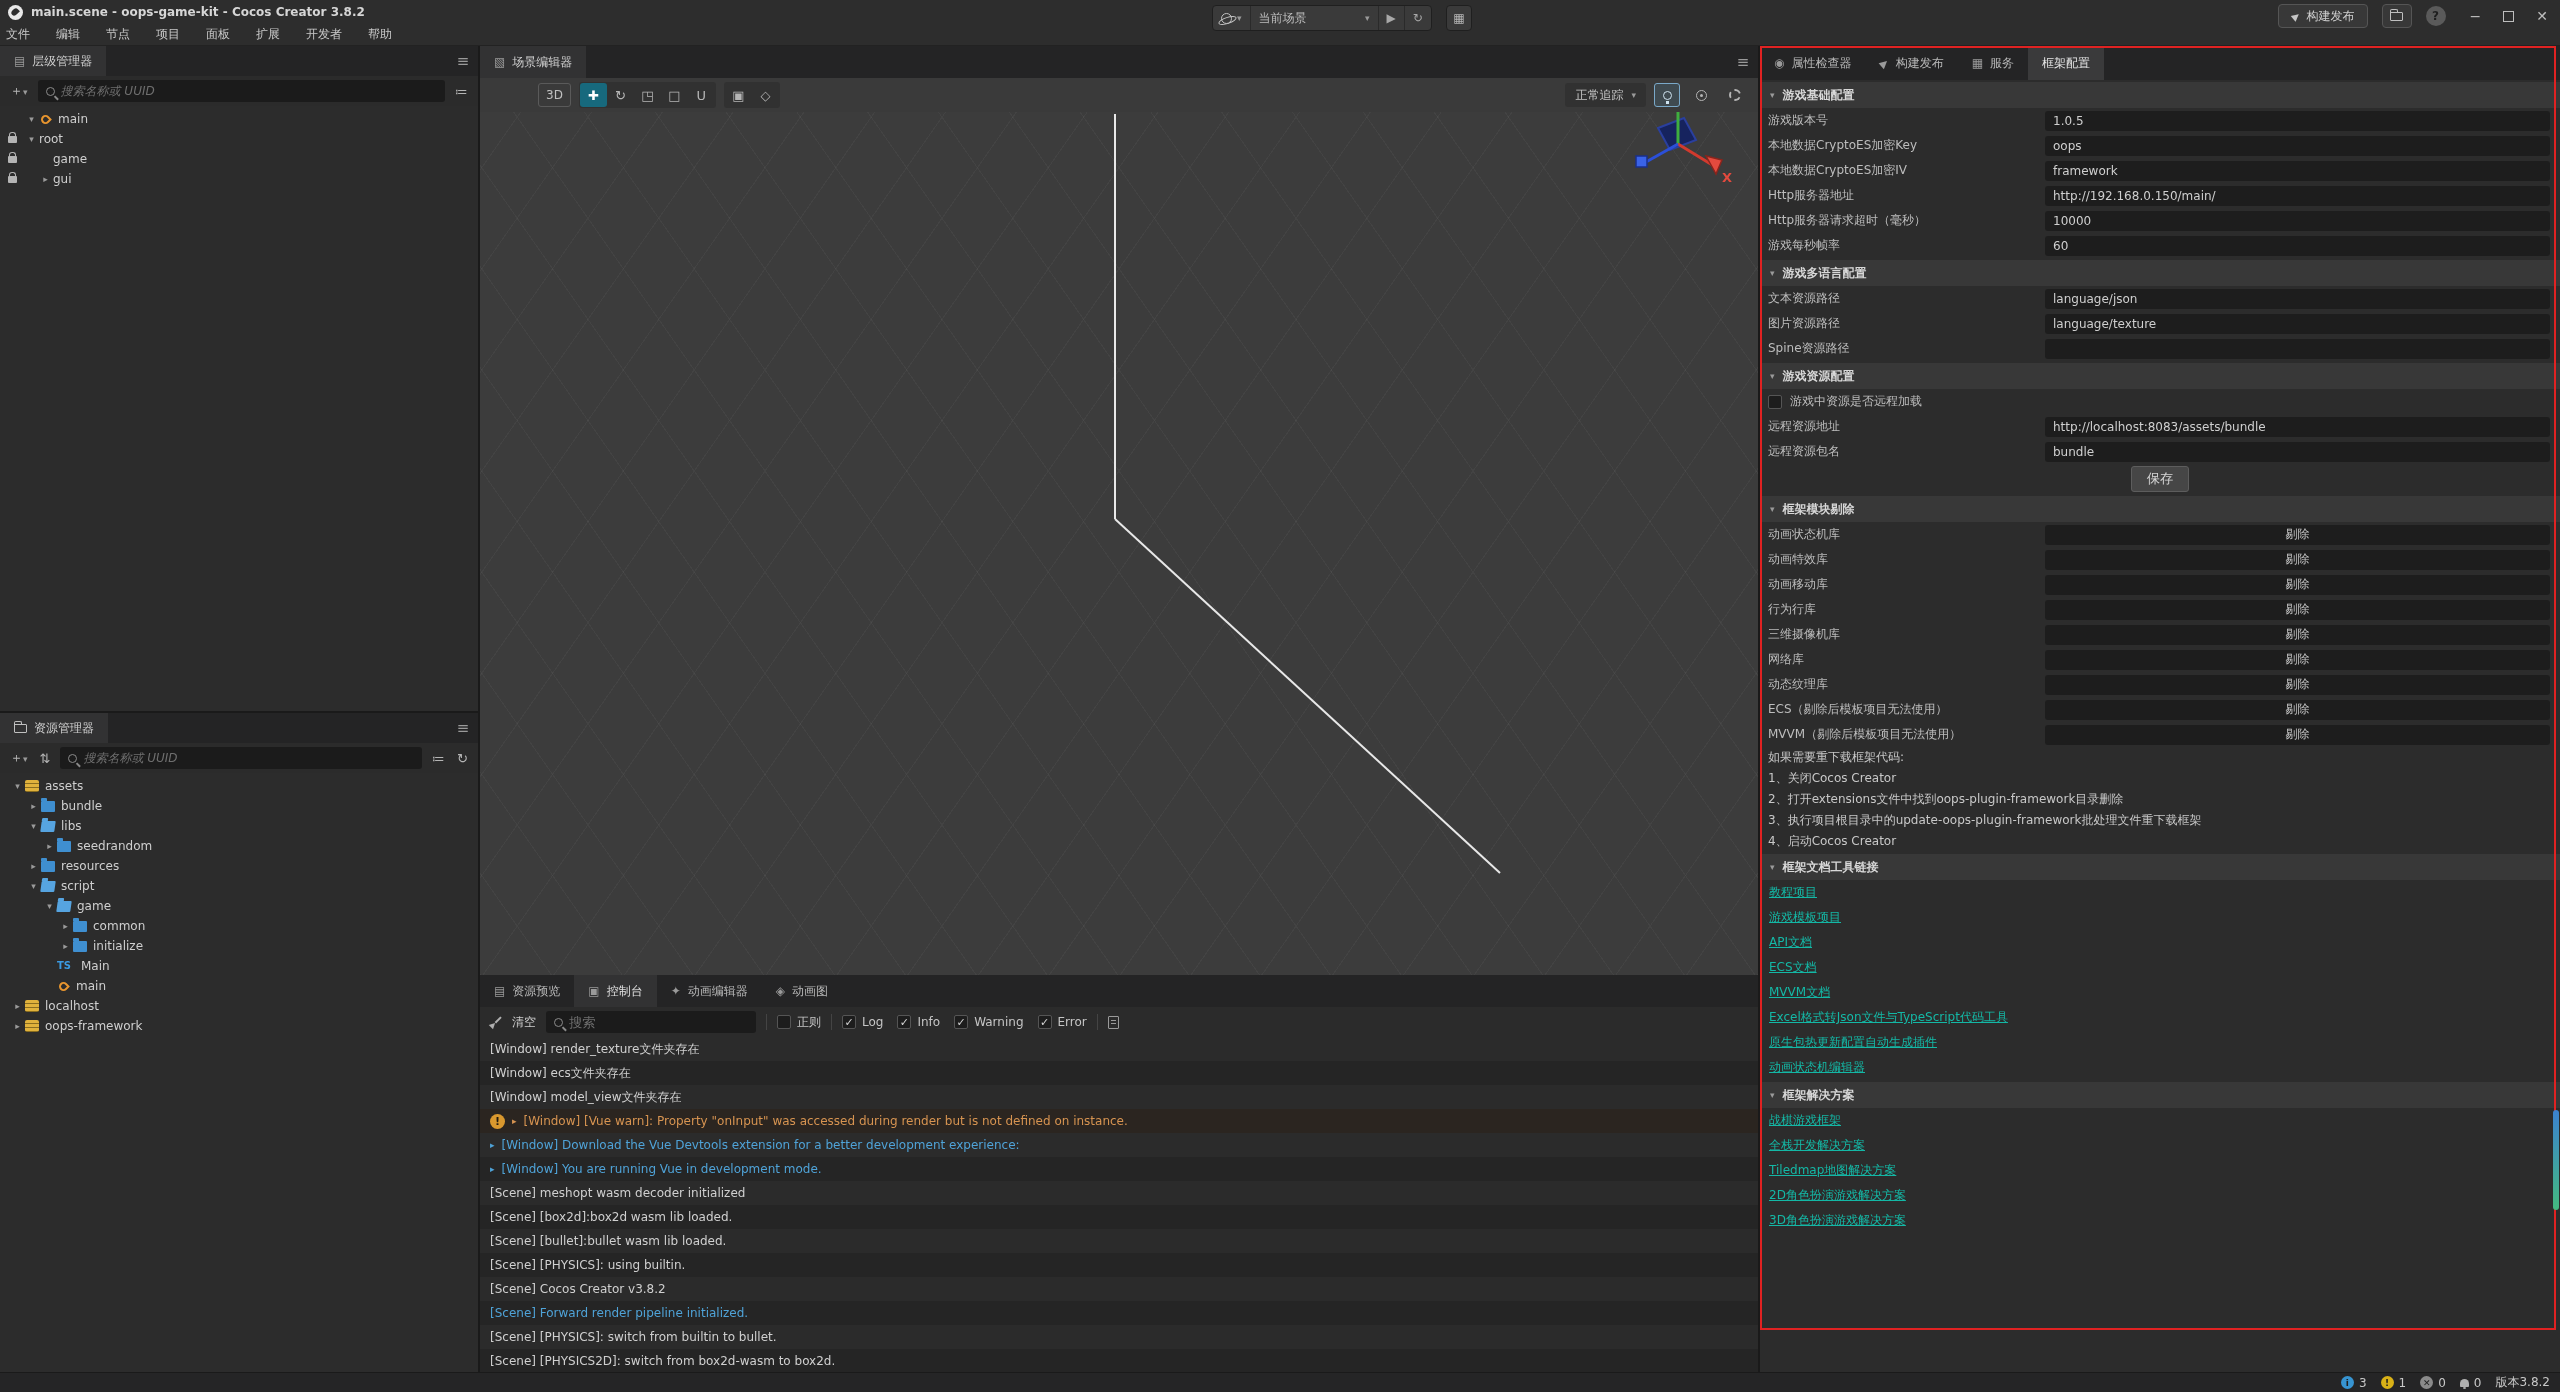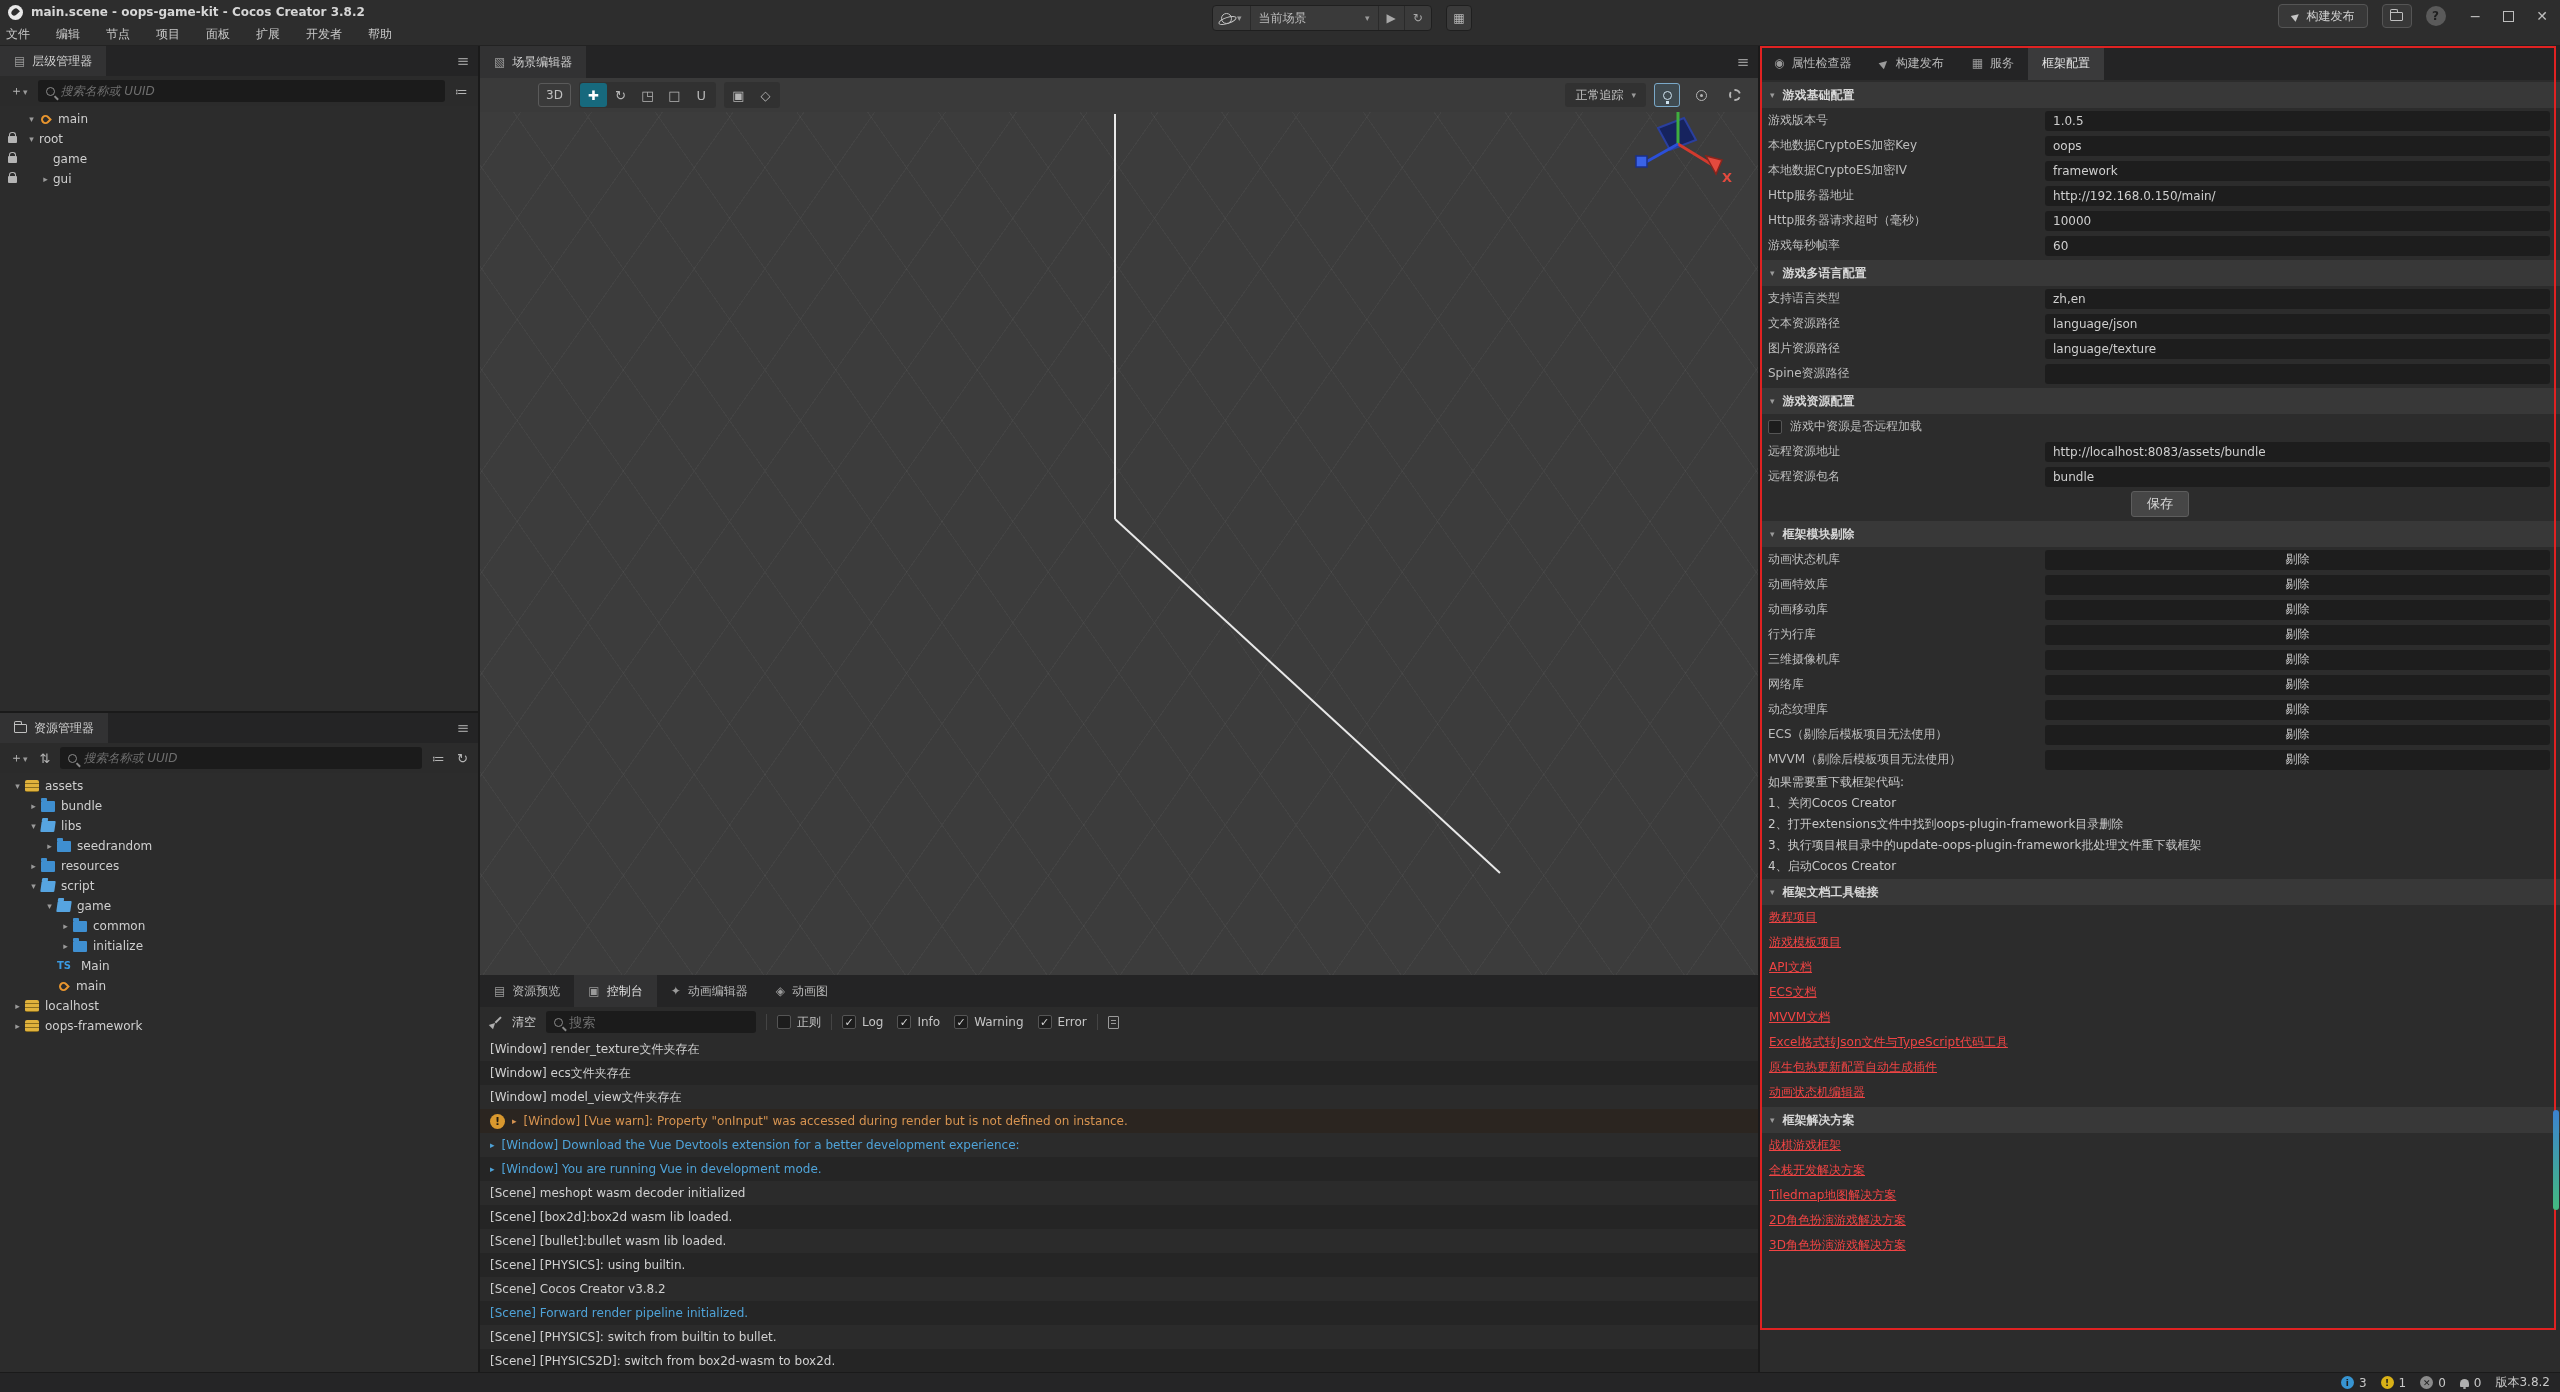--- a/index.html
+++ b/index.html
@@ -137,21 +137,21 @@
   .sec-head { height:26px; background:#383838; display:flex; align-items:center; gap:8px; padding:0 10px; color:#d8d8d8; font-weight:bold; margin-top:2px; }
   .sec-chev { font-size:9px; color:#9a9a9a; font-weight:normal; }
   .insp-row { height:25px; display:flex; align-items:center; padding:0 10px 0 8px; }
   .insp-label { width:277px; flex:none; color:#bdbdbd; }
   .insp-input { flex:1; height:20px; background:#1d1d1d; border:none; border-radius:3px; color:#cfcfcf; padding:0 8px; font-size:12px; font-family:inherit; outline:none; }
   .module-btn { flex:1; height:20px; background:#1d1d1d; border-radius:3px; color:#c8c8c8; display:flex; align-items:center; justify-content:center; }
   .chk-row { height:25px; display:flex; align-items:center; gap:8px; padding:0 8px; color:#bdbdbd; }
   .save-row { height:30px; display:flex; align-items:center; justify-content:center; }
   .save-btn { padding:3px 15px; background:#464646; border:1px solid #5d5d5d; border-radius:3px; color:#d5d5d5; }
   .note-row { height:21px; display:flex; align-items:center; padding:0 8px; color:#c8c8c8; }
-  .insp-link { display:flex; align-items:center; height:25px; padding:0 9px; color:#ef4444; text-decoration:underline; }
+  .insp-link { display:flex; align-items:center; height:25px; padding:0 9px; color:#14b8a6; text-decoration:underline; }
   .annotation { position:absolute; left:0; top:0; width:796px; height:1284px; border:2px solid #e02222; pointer-events:none; z-index:10; }
   .scrollthumb { position:absolute; right:1px; top:1064px; width:6px; height:100px; border-radius:3px; background:linear-gradient(#3b82d0,#43b97f); z-index:11; }
 
   
   .statusbar { height:20px; background:#252526; display:flex; align-items:center; flex:none; border-top:1px solid #1a1a1a; }
   .sb-right { margin-left:auto; display:flex; align-items:center; gap:14px; padding-right:10px; color:#c8c8c8; }
   .sb-item { display:flex; align-items:center; gap:5px; }
   .sb-dot { width:13px; height:13px; border-radius:50%; display:flex; align-items:center; justify-content:center; font-size:9px; font-weight:bold; color:#1e1e1e; }
   .sb-info { background:#3794d1; } .sb-warn { background:#d9b117; } .sb-err { background:#8a8a8a; }
   .bell { width:9px; height:8px; background:#b0b0b0; border-radius:5px 5px 1px 1px; position:relative; }
@@ -673,24 +673,20 @@
               <input class="insp-input" value="60" style="">
             </div>
           </div>
 
         <div class="sec-head">
           <span class="sec-chev">▾</span>
           <span>游戏多语言配置</span>
         </div>
         <div>
 
-            <div class="insp-row">
-              <span class="insp-label">支持语言类型</span>
-              <input class="insp-input" value="zh,en" style="">
-            </div>
 
             <div class="insp-row">
               <span class="insp-label">文本资源路径</span>
               <input class="insp-input" value="language/json" style="">
             </div>
 
             <div class="insp-row">
               <span class="insp-label">图片资源路径</span>
               <input class="insp-input" value="language/texture" style="">
             </div>

